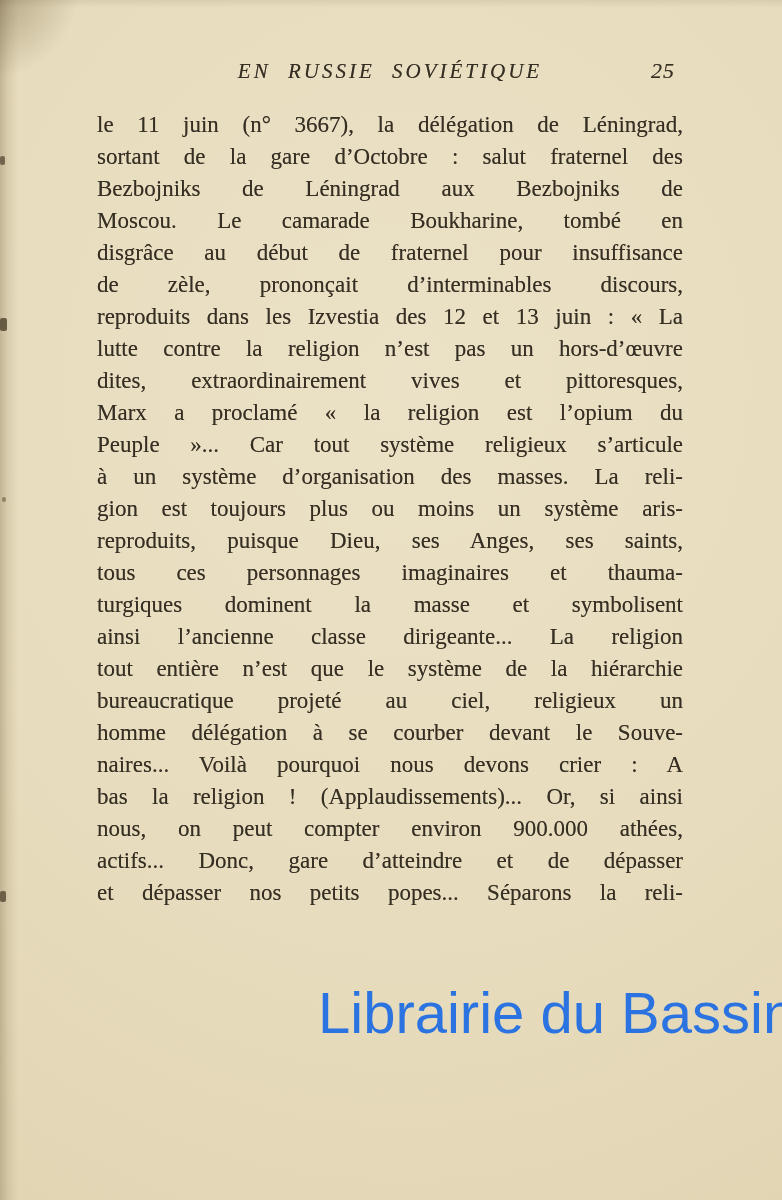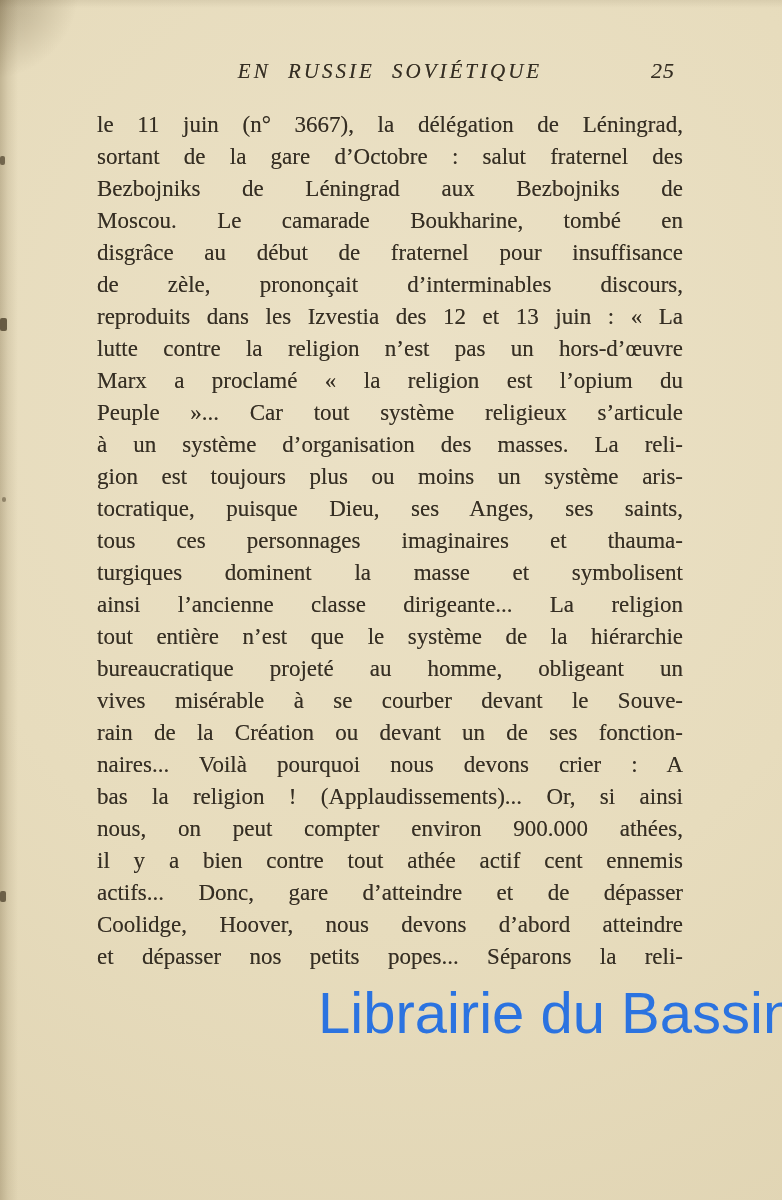--- a/index.html
+++ b/index.html
@@ -89,35 +89,33 @@
 
   <main class="text-block">
       <div class="line"><span>le 11 juin (n° 3667), la délégation de Léningrad,</span></div>
       <div class="line"><span>sortant de la gare d’Octobre : salut fraternel des</span></div>
       <div class="line"><span>Bezbojniks de Léningrad aux Bezbojniks de</span></div>
       <div class="line"><span>Moscou. Le camarade Boukharine, tombé en</span></div>
       <div class="line"><span>disgrâce au début de fraternel pour insuffisance</span></div>
       <div class="line"><span>de zèle, prononçait d’interminables discours,</span></div>
       <div class="line"><span>reproduits dans les </span><span class="italic">Izvestia</span><span> des 12 et 13 juin : « La</span></div>
       <div class="line"><span>lutte contre la religion n’est pas un hors-d’œuvre</span></div>
+      <div class="line"><span>dites, extraordinairement vives et pittoresques,</span></div>
       <div class="line"><span>Marx a proclamé « la religion est l’opium du</span></div>
       <div class="line"><span>Peuple »... Car tout système religieux s’articule</span></div>
       <div class="line"><span>à un système d’organisation des masses. La reli-</span></div>
       <div class="line"><span>gion est toujours plus ou moins un système aris-</span></div>
-      <div class="line"><span>tocratique, puisque Dieu, ses Anges, ses saints,</span></div>
+      <div class="line"><span>reproduits, puisque Dieu, ses Anges, ses saints,</span></div>
       <div class="line"><span>tous ces personnages imaginaires et thauma-</span></div>
       <div class="line"><span>turgiques dominent la masse et symbolisent</span></div>
       <div class="line"><span>ainsi l’ancienne classe dirigeante... La religion</span></div>
       <div class="line"><span>tout entière n’est que le système de la hiérarchie</span></div>
-      <div class="line"><span>bureaucratique projeté au homme, obligeant un</span></div>
-      <div class="line"><span>vives misérable à se courber devant le Souve-</span></div>
-      <div class="line"><span>rain de la Création ou devant un de ses fonction-</span></div>
+      <div class="line"><span>bureaucratique projeté au ciel, religieux un</span></div>
+      <div class="line"><span>homme délégation à se courber devant le Souve-</span></div>
       <div class="line"><span>naires... Voilà pourquoi nous devons crier : A</span></div>
       <div class="line"><span>bas la religion ! (</span><span class="italic">Applaudissements</span><span>)... Or, si ainsi</span></div>
       <div class="line"><span>nous, on peut compter environ 900.000 athées,</span></div>
-      <div class="line"><span>il y a bien contre tout athée actif cent ennemis</span></div>
       <div class="line"><span>actifs... Donc, gare d’atteindre et de dépasser</span></div>
-      <div class="line"><span>Coolidge, Hoover, nous devons d’abord atteindre</span></div>
       <div class="line"><span>et dépasser nos petits popes... Séparons la reli-</span></div>
     </main>
 
   <div class="watermark" style="color: rgb(28, 107, 228);">Librairie du Bassin</div>
 </div>
 
 </body></html>

